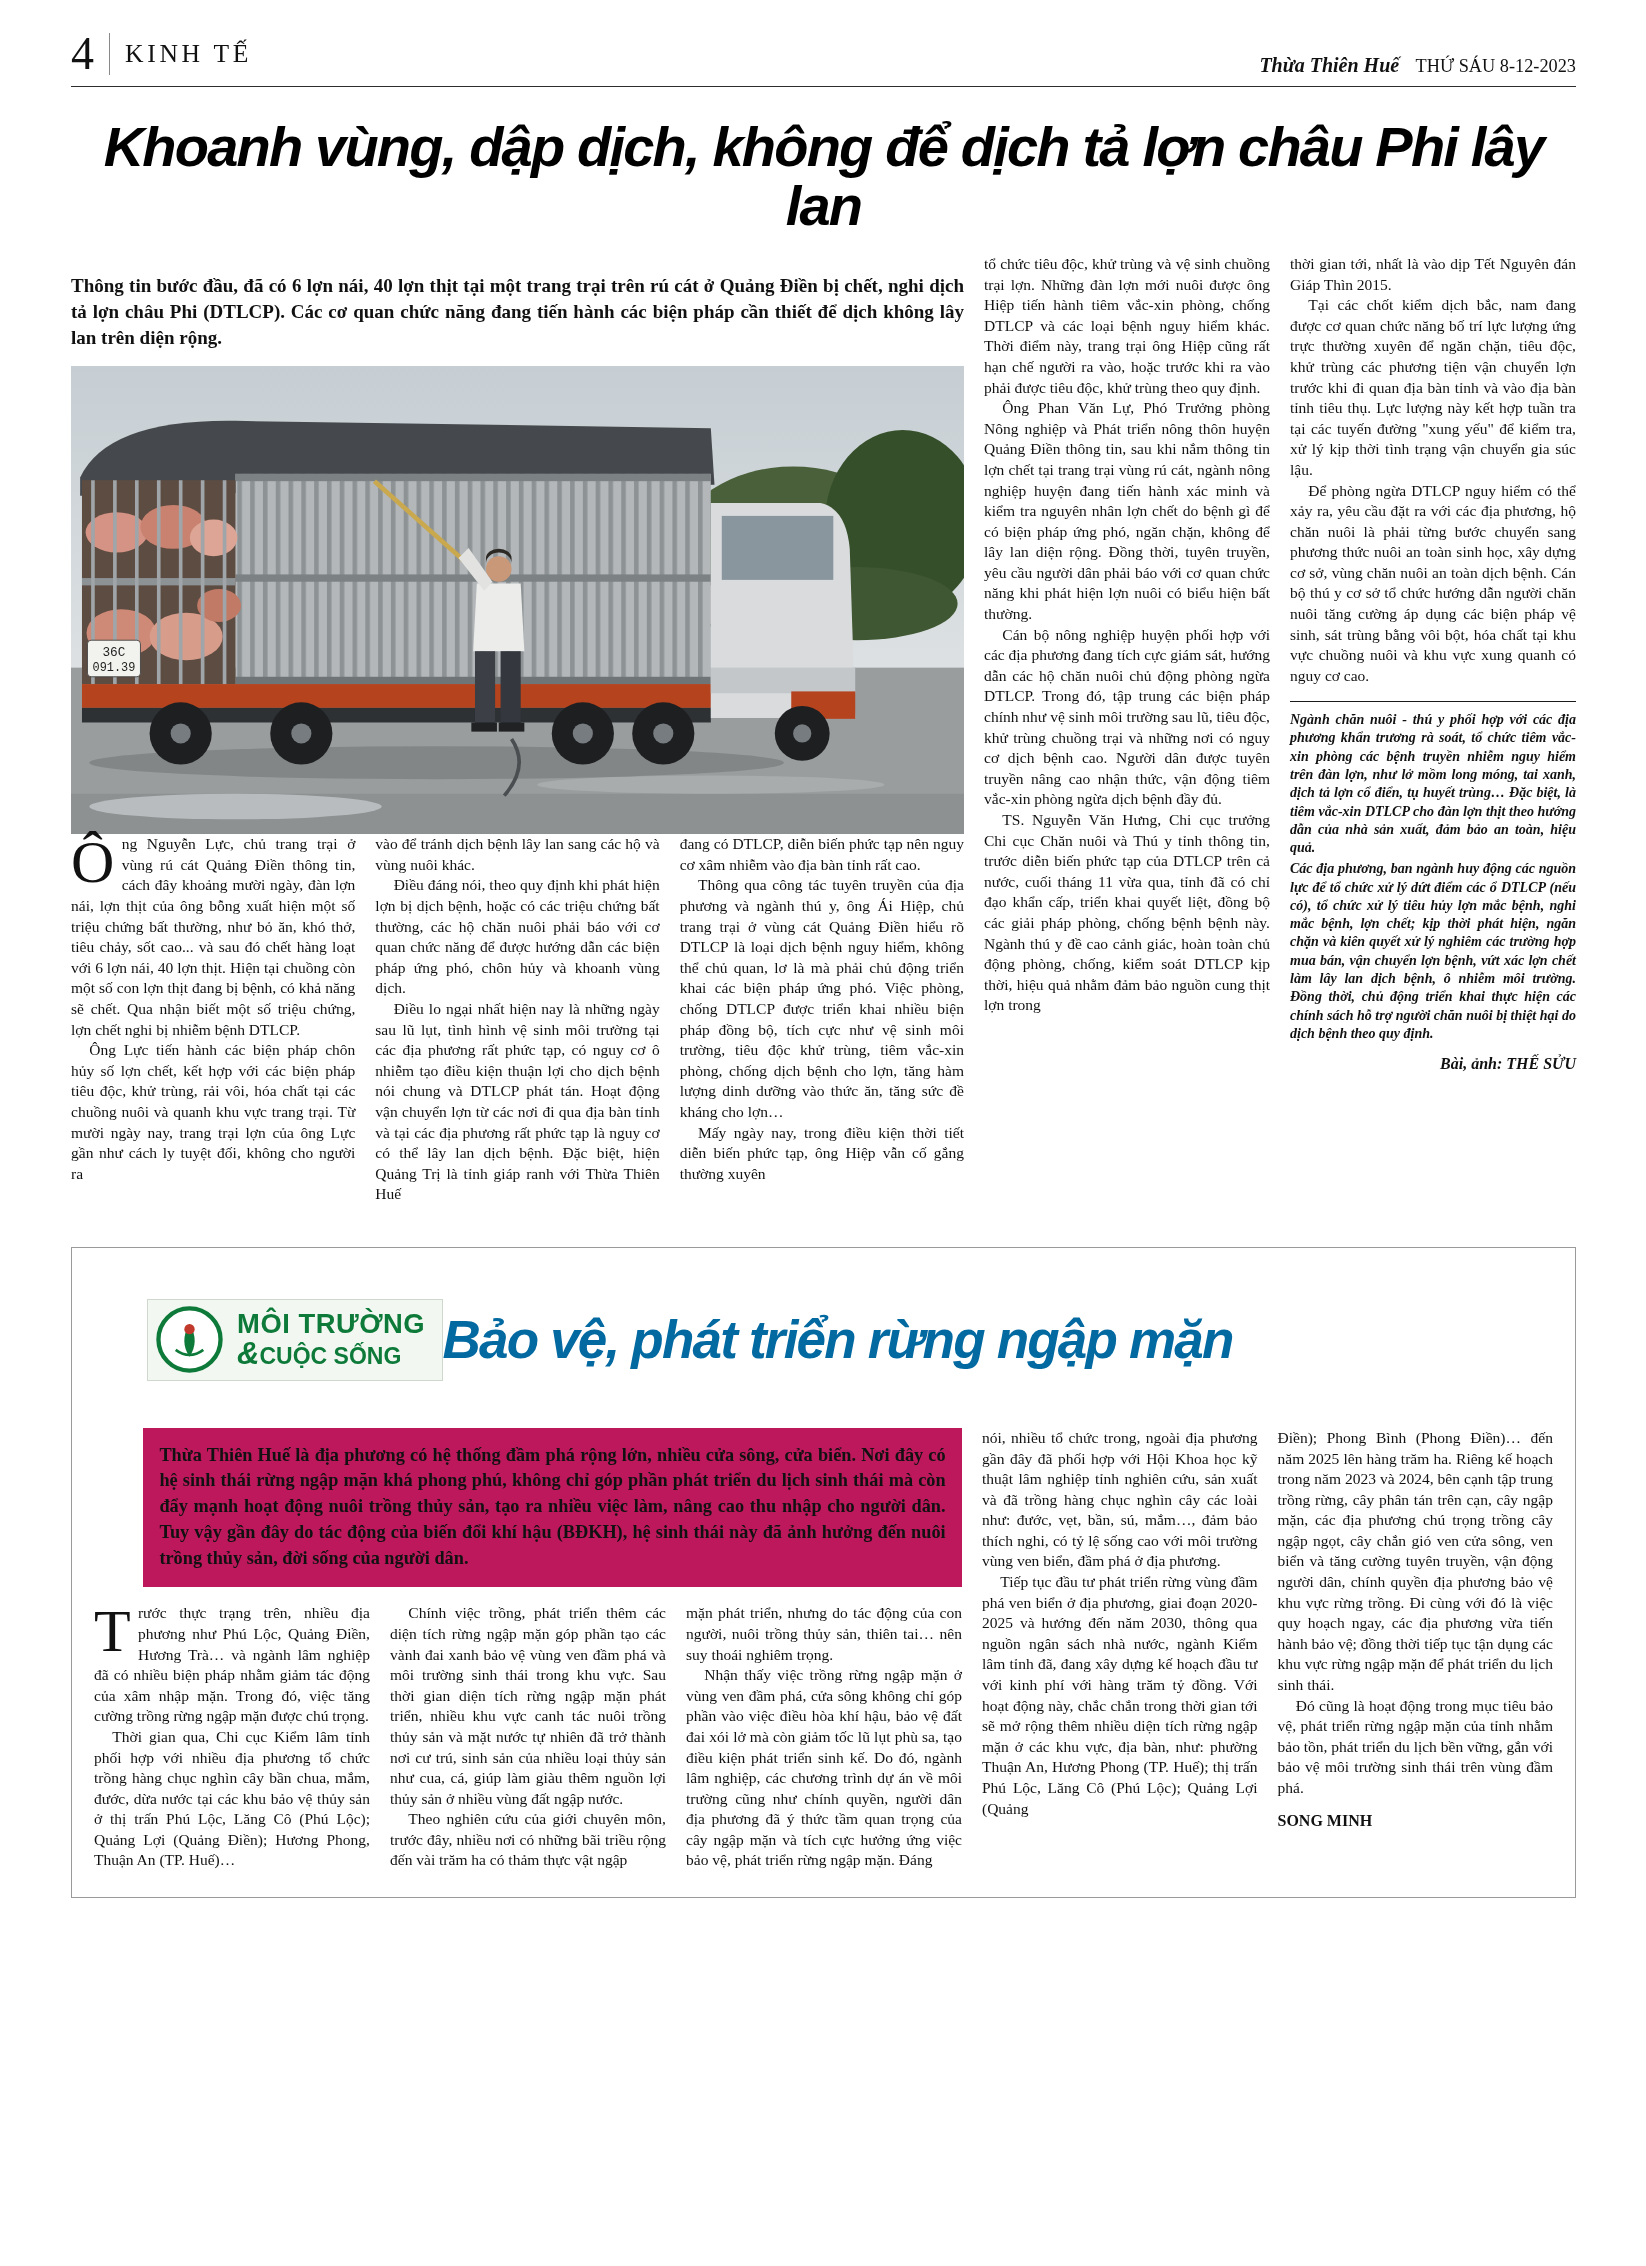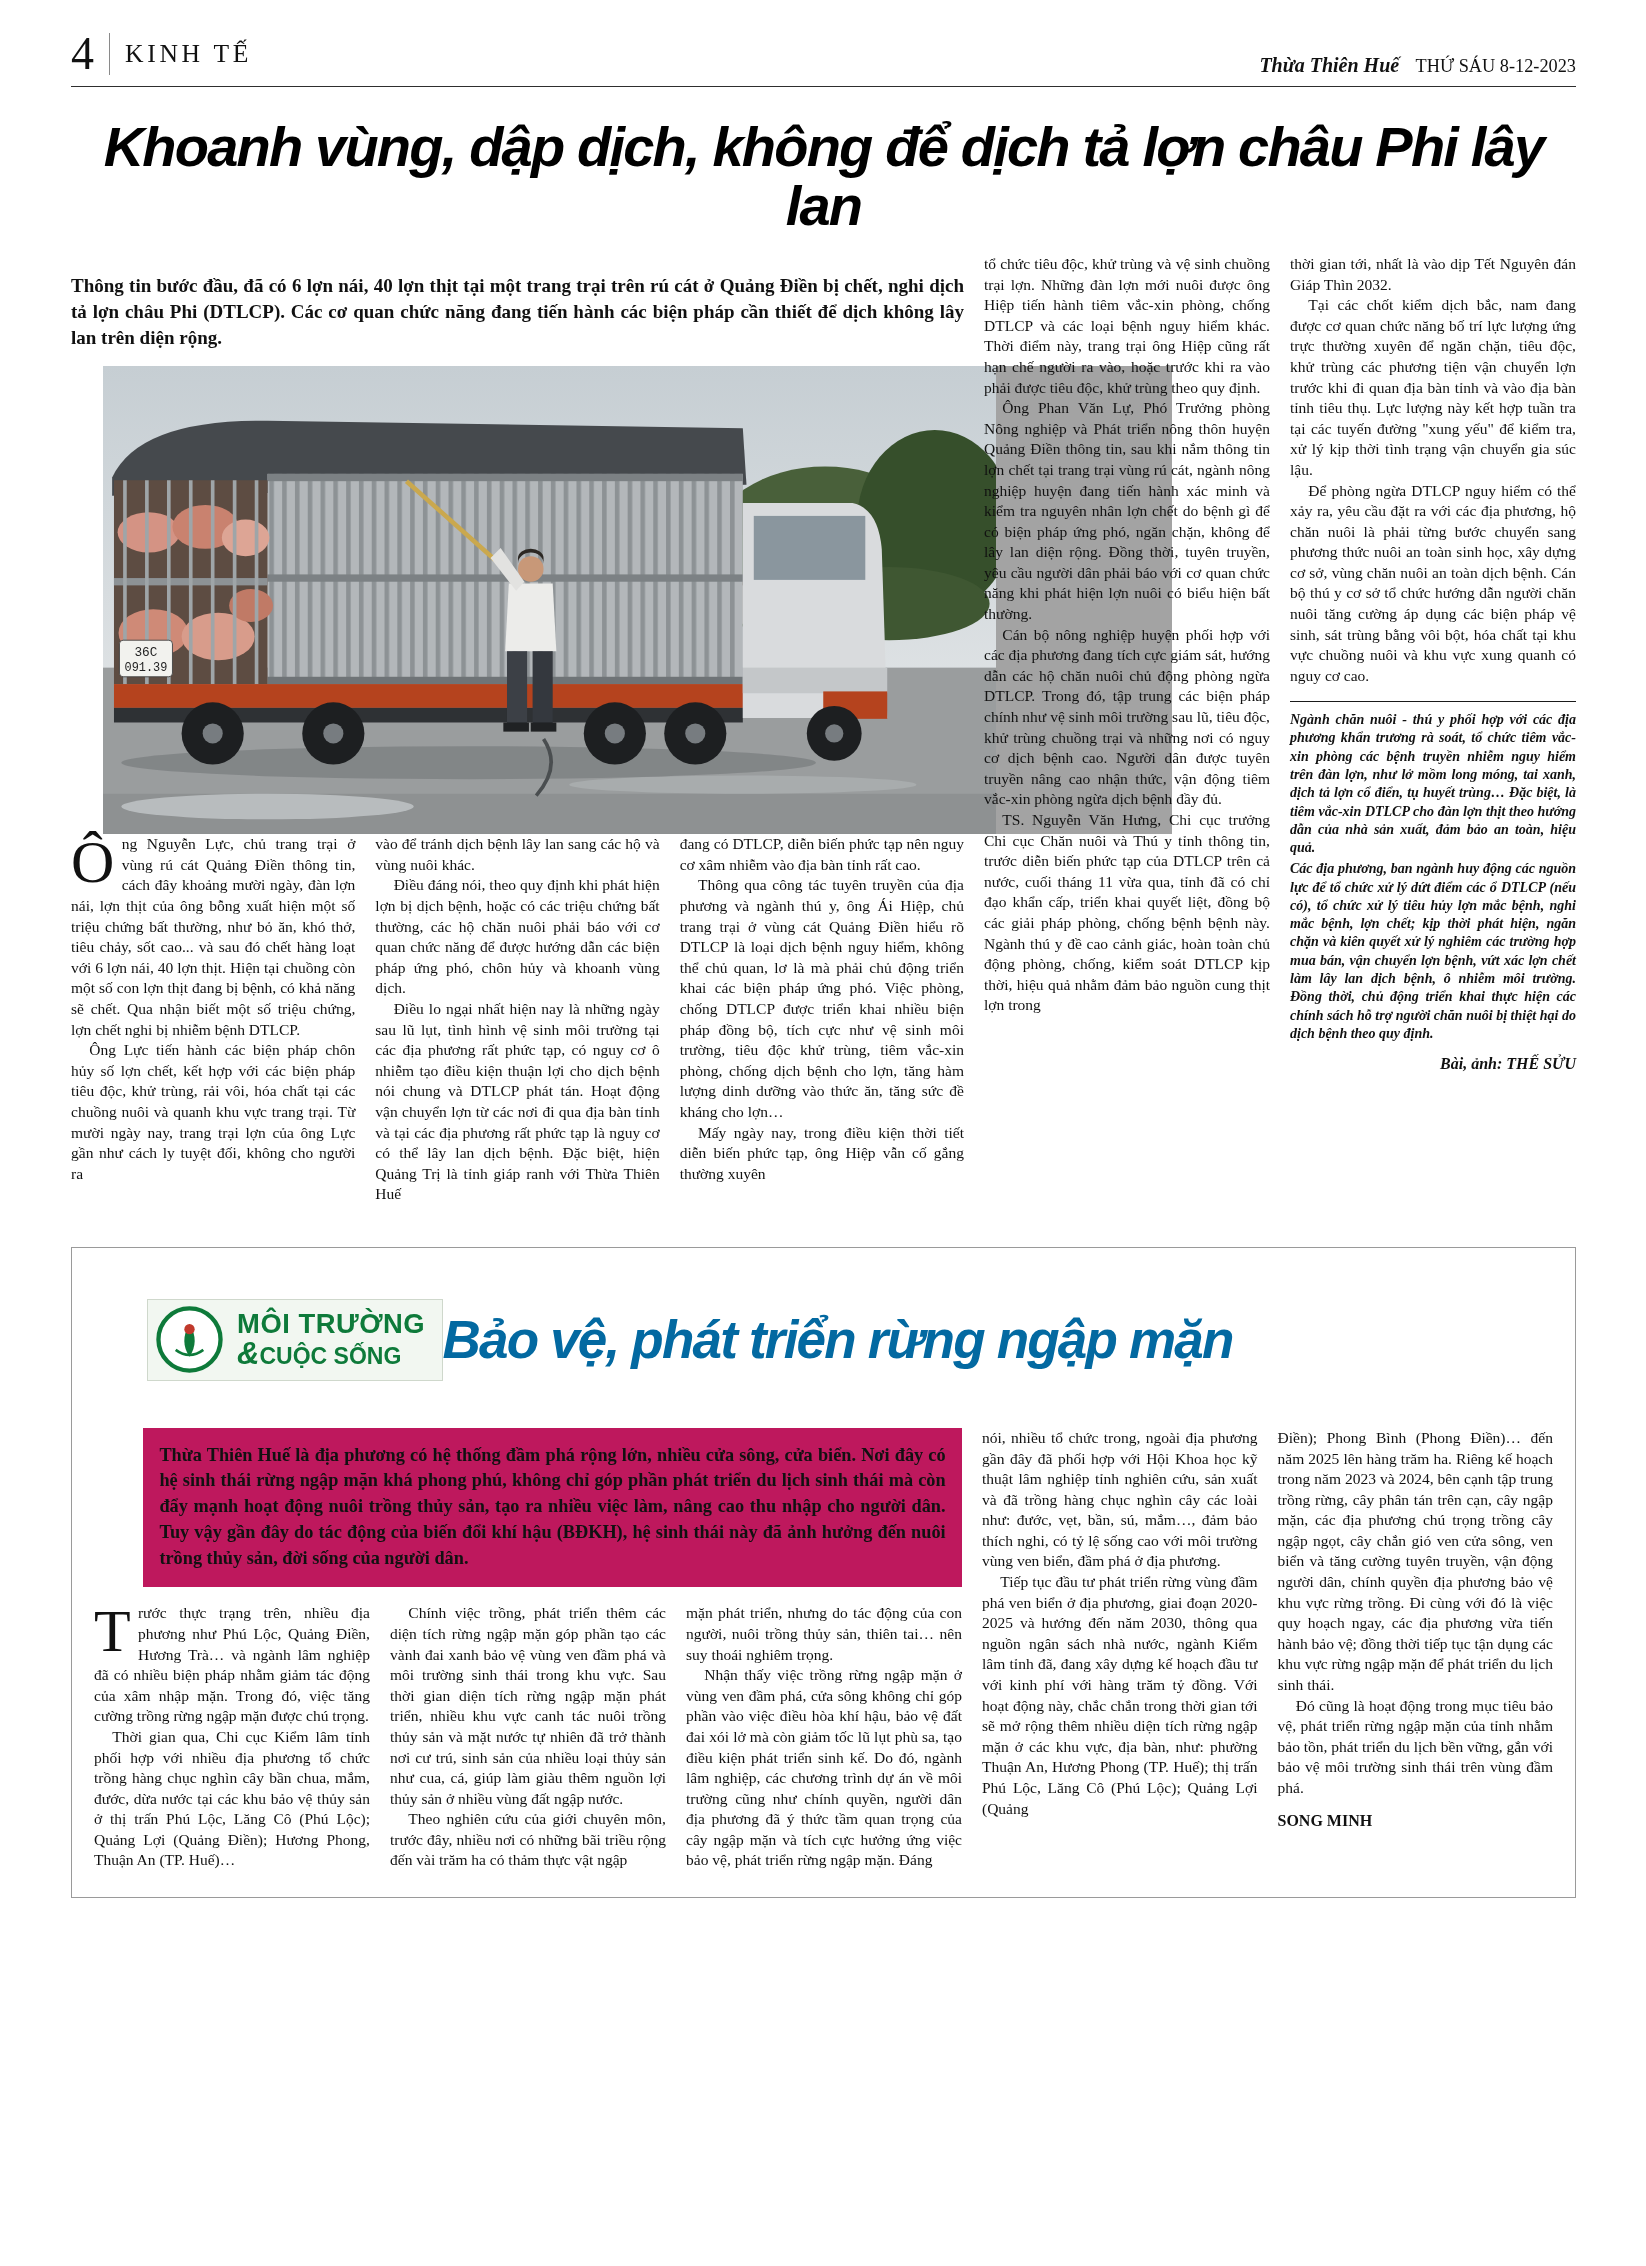--- a/index.html
+++ b/index.html
@@ -20,21 +20,21 @@
   .paper-date{font-size:18.3px;}
   
   .headline1{
     font-family:"Liberation Sans", sans-serif; font-weight:bold; font-style:italic;
     font-size:56px; letter-spacing:-1.8px; text-align:center; margin:31px 0 18.3px;
     color:#000; line-height:1.05;
   }
   .a1-body{display:flex; gap:20px;}
   .a1-left{width:893px; flex:0 0 auto;}
   .lead1{font-weight:bold; font-size:19px; line-height:1.38; text-align:justify; margin-bottom:14.6px;}
-  .photo-frame{width:1069px; height:468px; overflow:hidden; background:#a3a3a3;margin-left:32px;}
+  .photo-frame{width:893px; height:468px; overflow:hidden; background:#3b82f6;}
   .photo-frame svg{display:block;}
   .caption1{text-align:center; font-weight:bold; font-style:italic; font-size:15px; margin:8.2px 0 16.4px;}
   .cols3{display:flex; gap:20px;}
   .col{flex:1 1 0; font-size:15.5px; line-height:20.6px; text-align:justify;}
   .para{margin:0; text-indent:18.3px;}
   .para.cont{text-indent:0;}
   .dropcap-first .para:first-child{text-indent:0;}
   .dropcap-first .para:first-child::first-letter{
     float:left; font-size:60px; line-height:46px; padding:4.6px 7.3px 0 0;
   }
@@ -201,21 +201,21 @@
 
     <div class="a1-right">
       <div class="col">
           <p class="para cont">tổ chức tiêu độc, khử trùng và vệ sinh chuồng trại lợn. Những đàn lợn mới nuôi được ông Hiệp tiến hành tiêm vắc-xin phòng, chống DTLCP và các loại bệnh nguy hiểm khác. Thời điểm này, trang trại ông Hiệp cũng rất hạn chế người ra vào, hoặc trước khi ra vào phải được tiêu độc, khử trùng theo quy định.</p>
           <p class="para">Ông Phan Văn Lự, Phó Trưởng phòng Nông nghiệp và Phát triển nông thôn huyện Quảng Điền thông tin, sau khi nắm thông tin lợn chết tại trang trại vùng rú cát, ngành nông nghiệp huyện đang tiến hành xác minh và kiểm tra nguyên nhân lợn chết do bệnh gì để có biện pháp ứng phó, ngăn chặn, không để lây lan diện rộng. Đồng thời, tuyên truyền, yêu cầu người dân phải báo với cơ quan chức năng khi phát hiện lợn nuôi có biểu hiện bất thường.</p>
           <p class="para">Cán bộ nông nghiệp huyện phối hợp với các địa phương đang tích cực giám sát, hướng dẫn các hộ chăn nuôi chủ động phòng ngừa DTLCP. Trong đó, tập trung các biện pháp chính như vệ sinh môi trường sau lũ, tiêu độc, khử trùng chuồng trại và những nơi có nguy cơ dịch bệnh cao. Người dân được tuyên truyền nâng cao nhận thức, vận động tiêm vắc-xin phòng ngừa dịch bệnh đầy đủ.</p>
           <p class="para">TS. Nguyễn Văn Hưng, Chi cục trưởng Chi cục Chăn nuôi và Thú y tỉnh thông tin, trước diễn biến phức tạp của DTLCP trên cả nước, cuối tháng 11 vừa qua, tỉnh đã có chỉ đạo khẩn cấp, triển khai quyết liệt, đồng bộ các giải pháp phòng, chống bệnh bệnh này. Ngành thú y đề cao cảnh giác, hoàn toàn chủ động phòng, chống, kiểm soát DTLCP kịp thời, hiệu quả nhằm đảm bảo nguồn cung thịt lợn trong</p>
         </div>
       <div class="col">
         <div>
-            <p class="para cont">thời gian tới, nhất là vào dịp Tết Nguyên đán Giáp Thìn 2032.</p>
+            <p class="para cont">thời gian tới, nhất là vào dịp Tết Nguyên đán Giáp Thìn 2015.</p>
             <p class="para">Tại các chốt kiểm dịch bắc, nam đang được cơ quan chức năng bố trí lực lượng ứng trực thường xuyên để ngăn chặn, tiêu độc, khử trùng các phương tiện vận chuyển lợn trước khi đi quan địa bàn tỉnh và vào địa bàn tỉnh tiêu thụ. Lực lượng này kết hợp tuần tra tại các tuyến đường "xung yếu" để kiểm tra, xử lý kịp thời tình trạng vận chuyển gia súc lậu.</p>
             <p class="para">Để phòng ngừa DTLCP nguy hiểm có thể xảy ra, yêu cầu đặt ra với các địa phương, hộ chăn nuôi là phải từng bước chuyển sang phương thức nuôi an toàn sinh học, xây dựng cơ sở, vùng chăn nuôi an toàn dịch bệnh. Cán bộ thú y cơ sở tổ chức hướng dẫn người chăn nuôi tăng cường áp dụng các biện pháp vệ sinh, sát trùng bằng vôi bột, hóa chất tại khu vực chuồng nuôi và khu vực xung quanh có nguy cơ cao.</p>
           </div>
         <div class="note-box">
             <p class="para">Ngành chăn nuôi - thú y phối hợp với các địa phương khẩn trương rà soát, tổ chức tiêm vắc-xin phòng các bệnh truyền nhiễm nguy hiểm trên đàn lợn, như lở mồm long móng, tai xanh, dịch tả lợn cổ điển, tụ huyết trùng… Đặc biệt, là tiêm vắc-xin DTLCP cho đàn lợn thịt theo hướng dẫn của nhà sản xuất, đảm bảo an toàn, hiệu quả.</p>
             <p class="para">Các địa phương, ban ngành huy động các nguồn lực để tổ chức xử lý dứt điểm các ổ DTLCP (nếu có), tổ chức xử lý tiêu hủy lợn mắc bệnh, nghi mắc bệnh, lợn chết; kịp thời phát hiện, ngăn chặn và kiên quyết xử lý nghiêm các trường hợp mua bán, vận chuyển lợn bệnh, vứt xác lợn chết làm lây lan dịch bệnh, ô nhiễm môi trường. Đồng thời, chủ động triển khai thực hiện các chính sách hỗ trợ người chăn nuôi bị thiệt hại do dịch bệnh theo quy định.</p>
           </div>
         <div class="byline1">Bài, ảnh: THẾ SỬU</div>
       </div>
     </div>

